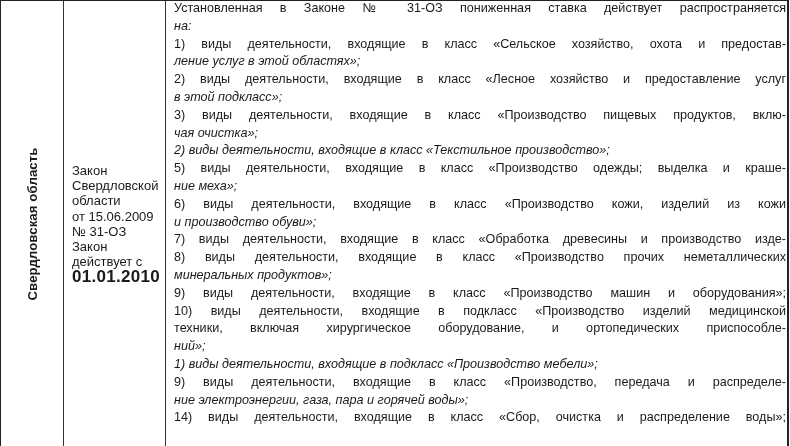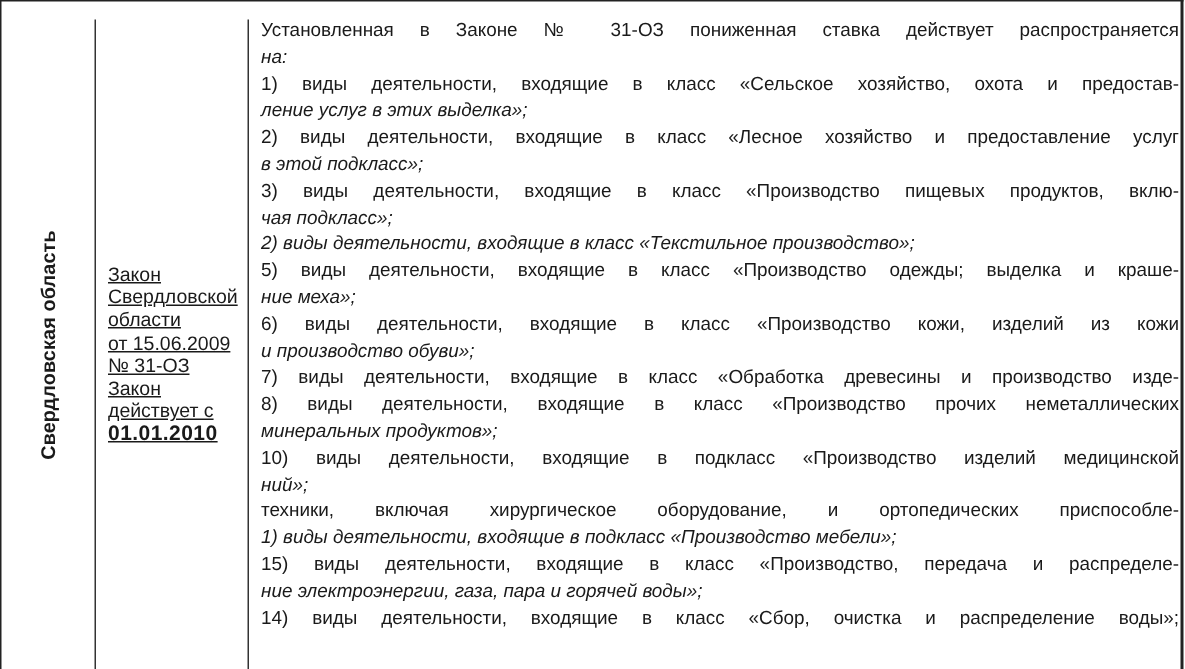--- a/index.html
+++ b/index.html
@@ -1,30 +1,30 @@
 <!DOCTYPE html>
 <html><head>
 <meta charset="utf-8">
 <style>
   html, body { margin:0; padding:0; background:#ffffff; }
   body { width:790px; height:446px; overflow:hidden; position:relative;
          font-family:"Liberation Sans", sans-serif; color:#1a1a1a; }
   .tbl { position:absolute; left:0; top:0; width:789px; height:446px;
          border-left:1px solid #222; border-right:2px solid #222; border-top:1px solid #222;
          box-sizing:border-box; }
-  .col { position:absolute; top:12px; bottom:0; box-sizing:border-box; }
+  .col { position:absolute; top:0; bottom:0; box-sizing:border-box; }
   .c1 { left:0; width:63px; border-right:1px solid #333; }
   .c2 { left:63px; width:102px; border-right:1px solid #333; }
   .c3 { left:165px; right:0; }
   .region { position:absolute; left:50%; top:50%;
             transform:translate(-50%,-50%) rotate(-90deg);
             white-space:nowrap; font-weight:bold; font-size:13.2px; letter-spacing:0.1px; }
   .law { position:absolute; left:8px; top:162px; width:92px;
-         font-size:13px; line-height:15.2px;text-decoration:underline; }
-  .law .bold { font-weight:bold; font-size:14px; letter-spacing:0.3px; }
+         font-size:13px; line-height:15.2px; }
+  .law .bold { font-weight:bold; font-size:17px; letter-spacing:0.3px; }
   .text { position:absolute; left:8px; top:-1px; width:612px;
           font-size:12.6px; line-height:17.8px; }
   .line { display:block; white-space:nowrap; text-align:justify; text-align-last:justify; }
   .line.last { text-align-last:left;font-style:italic; }
 </style>
 </head>
 <body>
 
 <div class="tbl">
   <div class="col c1">
@@ -40,35 +40,36 @@
       <div>Закон</div>
       <div>действует с</div>
       <div class="bold">01.01.2010</div>
     </div>
   </div>
   <div class="col c3">
     <div class="text" id="desc">
         <span class="line">Установленная в Законе № 31-ОЗ пониженная ставка действует распространяется</span>
         <span class="line last">на:</span>
         <span class="line">1) виды деятельности, входящие в класс «Сельское хозяйство, охота и предостав-</span>
-        <span class="line last">ление услуг в этих выделка»;</span>
+        <span class="line last">ление услуг в этой областях»;</span>
         <span class="line">2) виды деятельности, входящие в класс «Лесное хозяйство и предоставление услуг</span>
         <span class="line last">в этой подкласс»;</span>
         <span class="line">3) виды деятельности, входящие в класс «Производство пищевых продуктов, вклю-</span>
-        <span class="line last">чая подкласс»;</span>
+        <span class="line last">чая очистка»;</span>
         <span class="line last">2) виды деятельности, входящие в класс «Текстильное производство»;</span>
         <span class="line">5) виды деятельности, входящие в класс «Производство одежды; выделка и краше-</span>
         <span class="line last">ние меха»;</span>
         <span class="line">6) виды деятельности, входящие в класс «Производство кожи, изделий из кожи</span>
         <span class="line last">и производство обуви»;</span>
         <span class="line">7) виды деятельности, входящие в класс «Обработка древесины и производство изде-</span>
         <span class="line">8) виды деятельности, входящие в класс «Производство прочих неметаллических</span>
         <span class="line last">минеральных продуктов»;</span>
+        <span class="line">9) виды деятельности, входящие в класс «Производство машин и оборудования»;</span>
         <span class="line">10) виды деятельности, входящие в подкласс «Производство изделий медицинской</span>
+        <span class="line">техники, включая хирургическое оборудование, и ортопедических приспособле-</span>
         <span class="line last">ний»;</span>
-        <span class="line">техники, включая хирургическое оборудование, и ортопедических приспособле-</span>
         <span class="line last">1) виды деятельности, входящие в подкласс «Производство мебели»;</span>
-        <span class="line">15) виды деятельности, входящие в класс «Производство, передача и распределе-</span>
+        <span class="line">9) виды деятельности, входящие в класс «Производство, передача и распределе-</span>
         <span class="line last">ние электроэнергии, газа, пара и горячей воды»;</span>
         <span class="line">14) виды деятельности, входящие в класс «Сбор, очистка и распределение воды»;</span>
       </div>
   </div>
 </div>
 
 </body></html>

